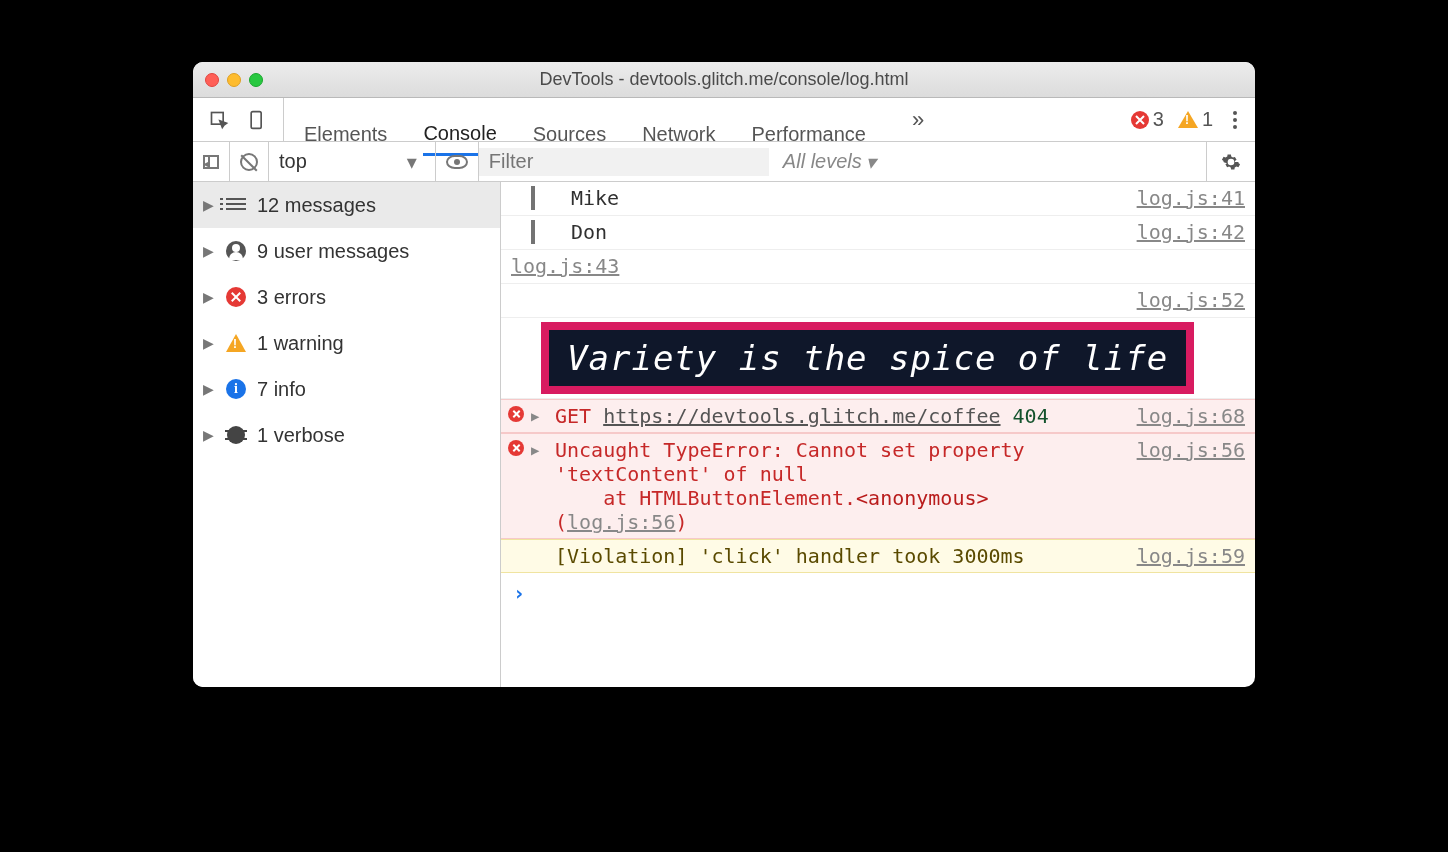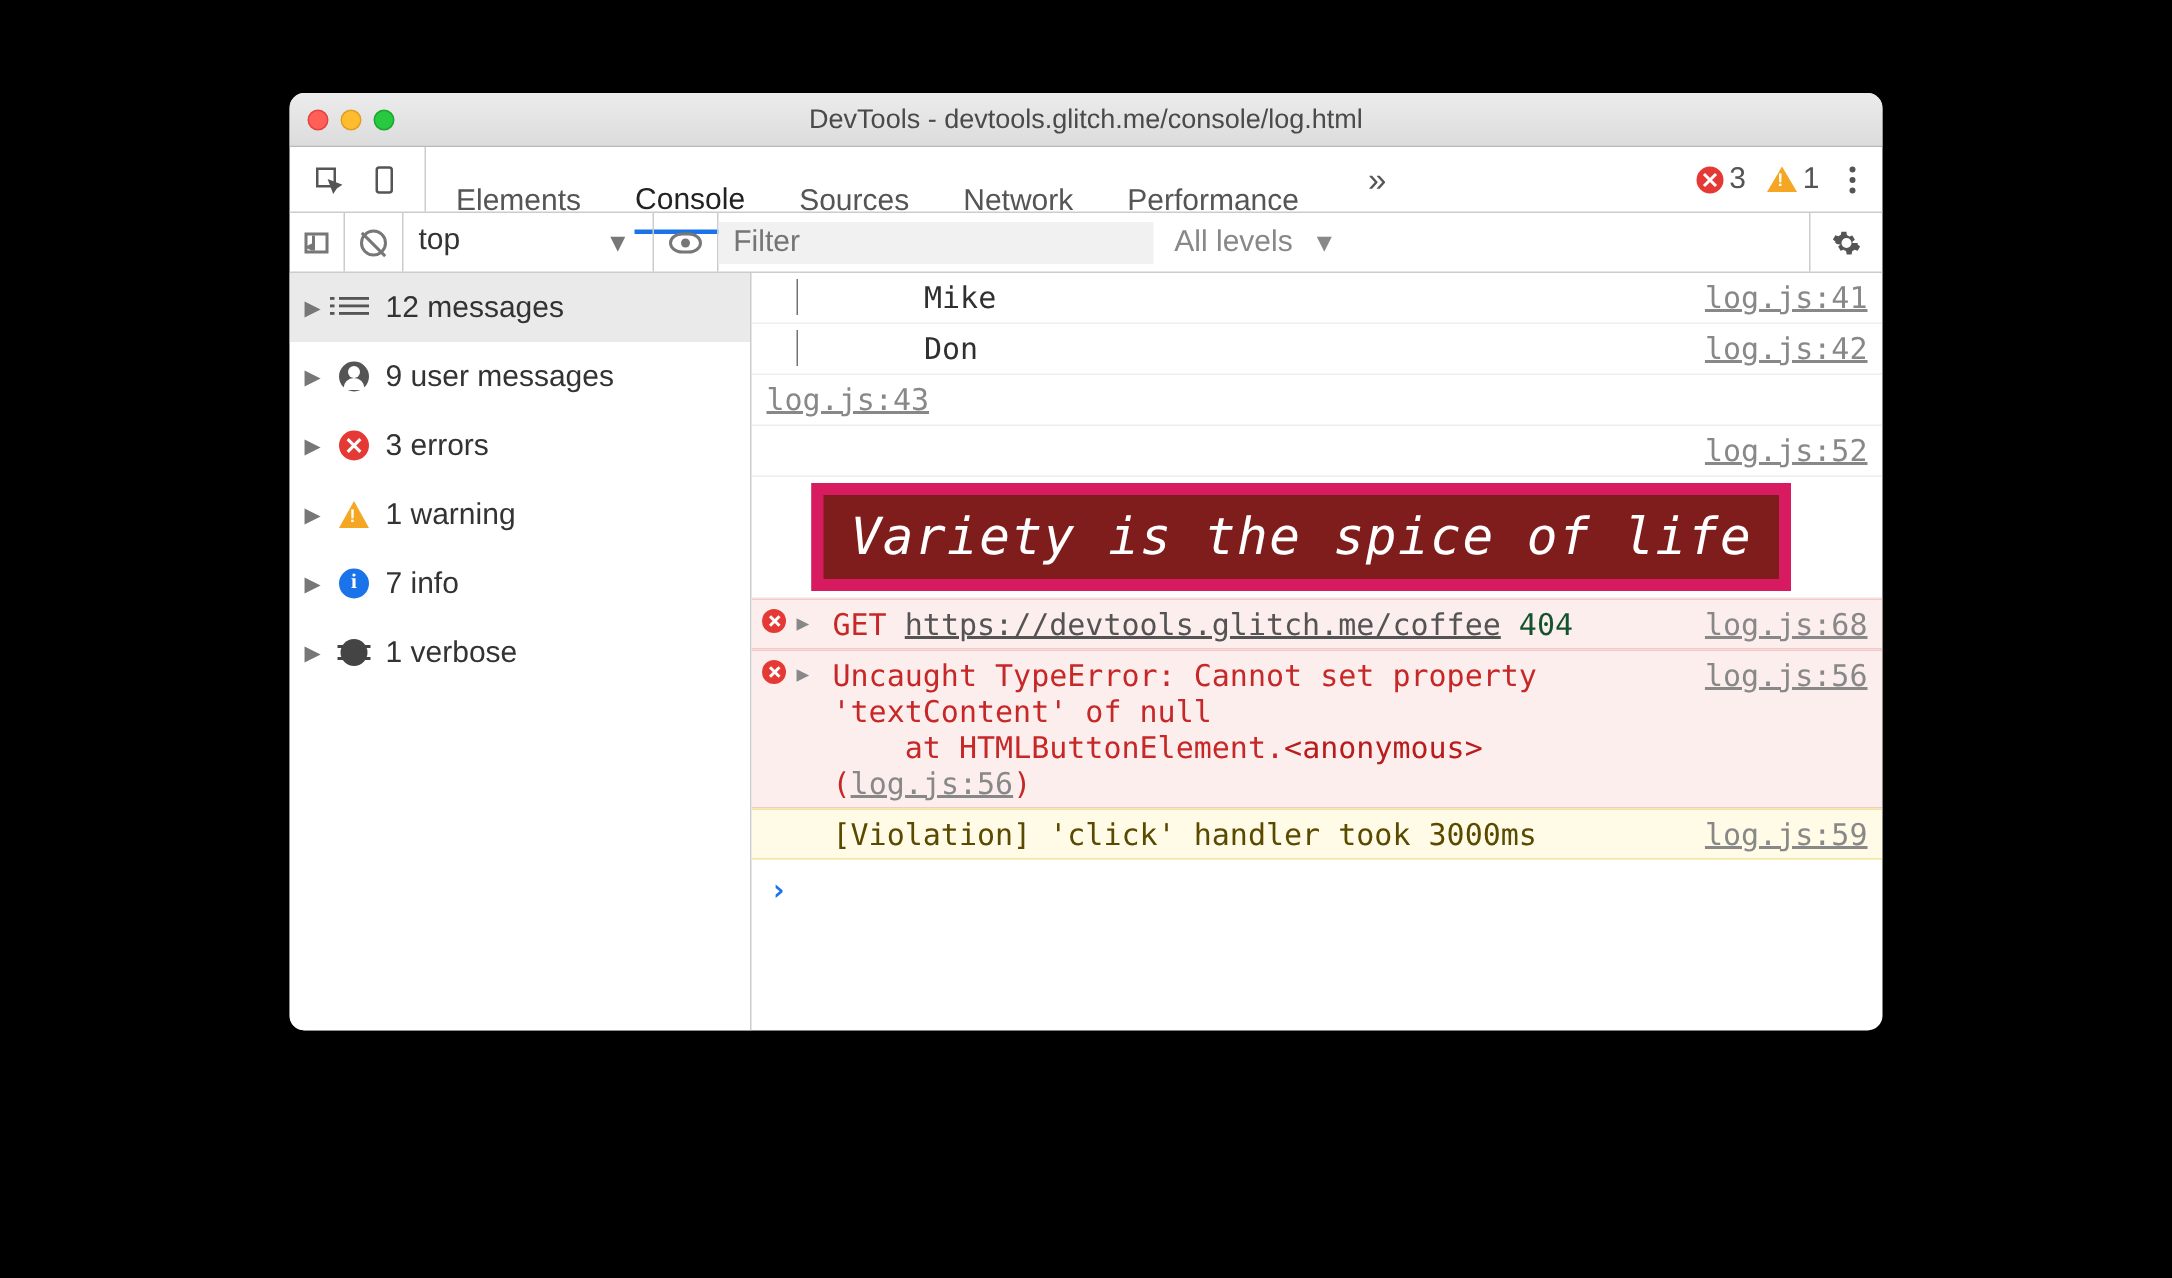--- a/index.html
+++ b/index.html
@@ -62,21 +62,21 @@
   .dbl-chevron { font-size:22px; color:#555; padding:0 10px;}
   
   .ctoolbar {
     height:40px;border-bottom:1px solid #ccc;display:flex;align-items:center;font-size:20px;color:#555;
   }
   .ctoolbar .sec { display:flex;align-items:center;height:100%;padding:0 10px;border-right:1px solid #ccc;}
   .ctoolbar select, .context { border:none;background:transparent;font-size:20px;color:#333; }
   .context { display:flex;align-items:flex-start;gap:100px;padding-right:8px;}
   .context .chev{color:#777;}
   .filter { flex:1;height:28px;border:none;background:#f1f1f1;border-radius:0;font-size:20px;padding:0 10px;max-width:290px;}
-  .levels { display:flex;align-items:center;gap:16px;color:#888;padding:0 14px;}
+  .levels { display:flex;align-items:center;gap:4px;color:#888;padding:0 14px;font-style:italic;}
   .gear { margin-left:auto;padding:0 14px;border-left:1px solid #ccc;height:100%;display:flex;align-items:center;}
   
   .body { flex:1; display:flex; overflow:hidden;}
   .sidebar { width:308px; border-right:1px solid #ccc; background:#fff;}
   .srow { display:flex;align-items:center;height:46px;padding:0 10px;font-size:20px;color:#333;gap:10px;}
   .srow.selected{background:#eaeaea;}
   .srow .tri{color:#777;font-size:14px;width:12px;}
   .srow .ico{width:22px;height:22px;display:flex;align-items:center;justify-content:center;}
   .ico .user{width:20px;height:20px;border-radius:50%;background:#555;position:relative;}
   .ico .user::after{content:"";position:absolute;width:8px;height:8px;background:#fff;border-radius:50%;left:6px;top:3px;}
@@ -92,23 +92,23 @@
   .ico .err::before{transform:rotate(45deg);} .ico .err::after{transform:rotate(-45deg);}
   .ico .warn{width:0;height:0;border-left:10px solid transparent;border-right:10px solid transparent;border-bottom:18px solid #f5a623;position:relative;}
   .ico .warn::after{content:"!";position:absolute;left:-3px;top:3px;color:#fff;font-size:12px;font-weight:bold;}
   
   .output { flex:1; overflow:auto; font-family:"SF Mono",Menlo,Consolas,monospace; font-size:20px; color:#303030;}
   .orow { display:flex;align-items:flex-start;border-bottom:1px solid #eee;min-height:34px;padding:4px 10px 4px 0;}
   .orow .gutter{width:30px;flex-shrink:0;display:flex;align-items:center;justify-content:center;padding-top:2px;}
   .orow .expand{width:20px;color:#888;font-size:14px;padding-top:4px;}
   .orow .msg{flex:1;padding-left:4px;}
   .orow .src{color:#888;text-decoration:underline;padding-left:10px;white-space:nowrap;}
-  .orow.log .msg{padding-left:84px;border-left:1px solid #737373;margin-left:30px;}
+  .orow.log .msg{padding-left:36px;border-left:4px solid #737373;margin-left:30px;}
   .orow.styled{padding:0 10px 0 40px;border-bottom:1px solid #eee;}
-  .styled-box{background:#7f1d1d;border:8px solid #d81b60;color:#fff;font-style:italic;font-size:34px;padding:8px 18px;font-family:"SF Mono",Menlo,monospace;letter-spacing:1px;margin:4px 0;}
+  .styled-box{background:#0f172a;border:8px solid #d81b60;color:#fff;font-style:italic;font-size:34px;padding:8px 18px;font-family:"SF Mono",Menlo,monospace;letter-spacing:1px;margin:4px 0;}
   .orow.error{background:#fdeeee;border-top:1px solid #f6c9c9;border-bottom:1px solid #f6c9c9;color:#c62828;}
   .orow.error .src{color:#888;}
   .orow.warn{background:#fffbe6;border-top:1px solid #f0e4a0;border-bottom:1px solid #f0e4a0;color:#5a4a00;}
   .orow .circle-err-sm{width:16px;height:16px;border-radius:50%;background:#e53935;position:relative;}
   .orow .circle-err-sm::before,.orow .circle-err-sm::after{content:"";position:absolute;width:9px;height:2px;background:#fff;left:3.5px;top:7px;}
   .orow .circle-err-sm::before{transform:rotate(45deg);} .orow .circle-err-sm::after{transform:rotate(-45deg);}
   .url{color:#545454;text-decoration:underline;}
   .status404{color:#14532d;}
   .anon{color:#b91c1c;}
   .stackloc{color:#888;text-decoration:underline;}

